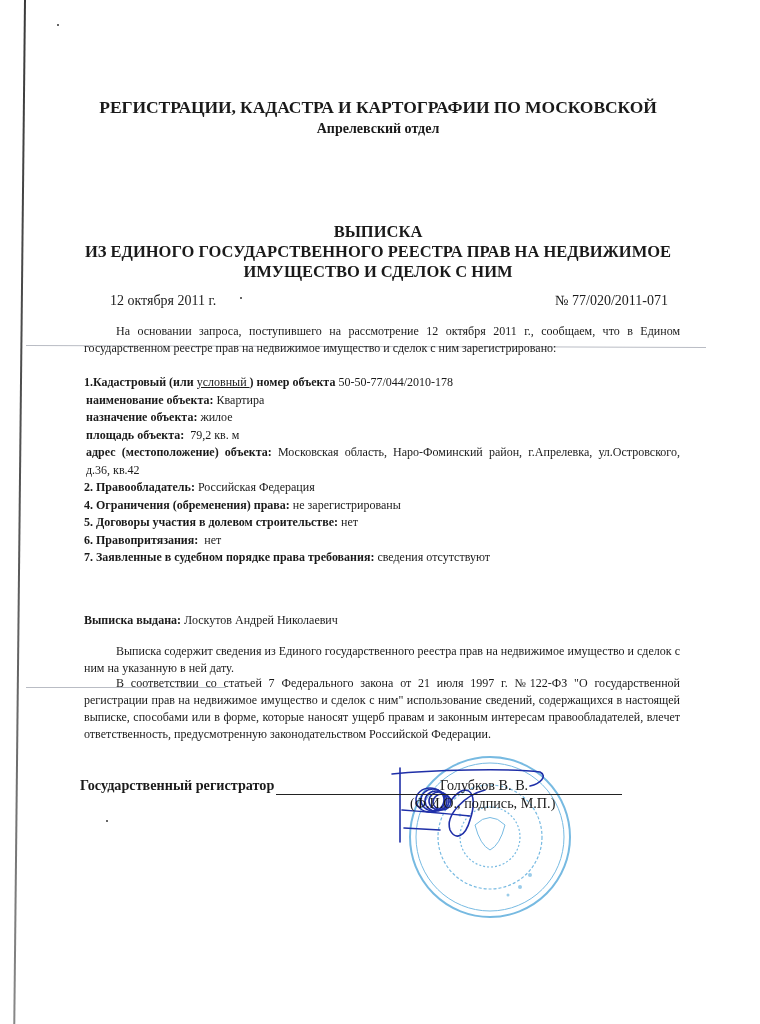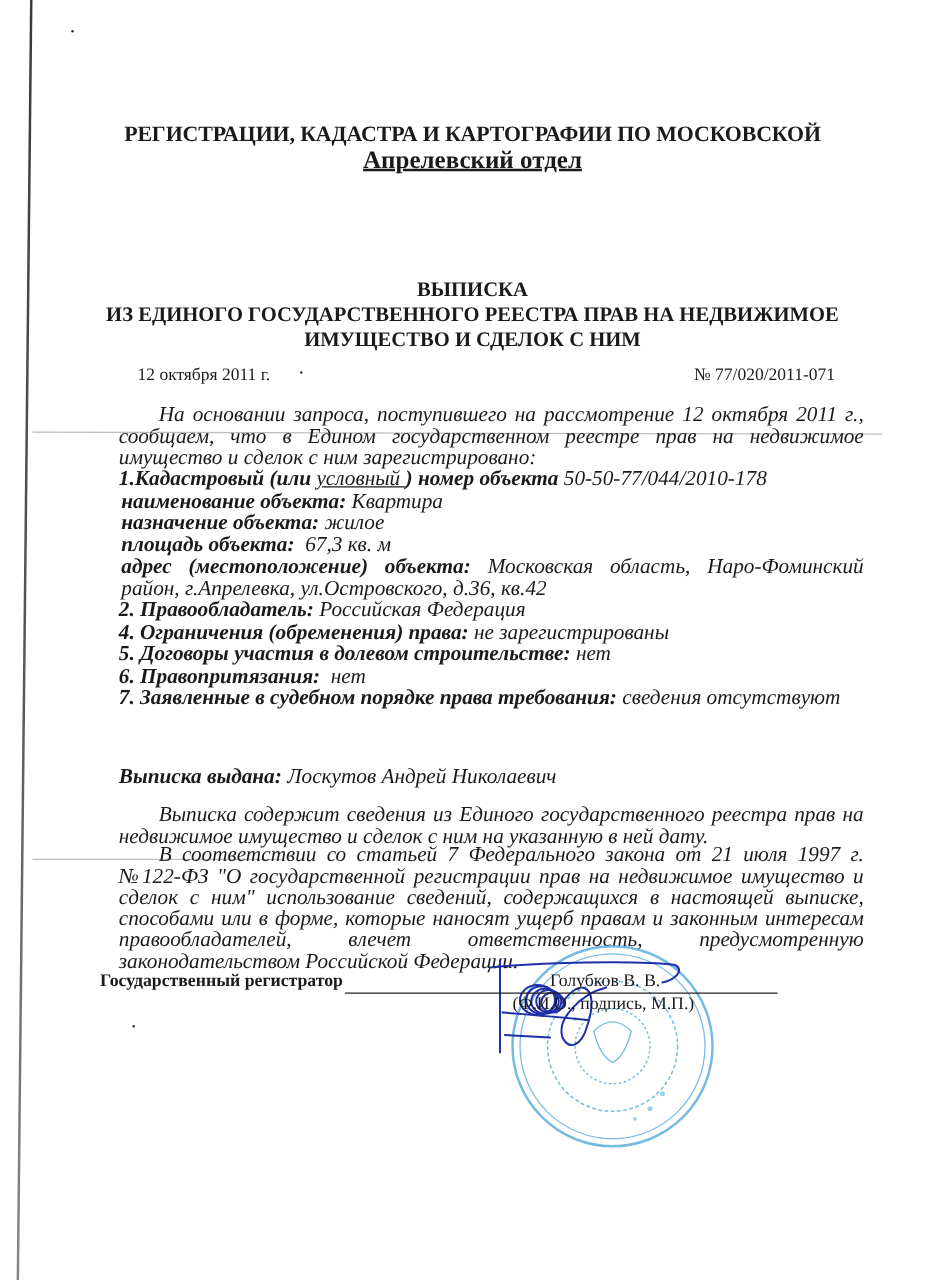--- a/index.html
+++ b/index.html
@@ -13,28 +13,28 @@
     transform: rotate(0.6deg); transform-origin: top left;
   }
   .fold-line {
     position: absolute; height: 1px; background: #b9bcc4;
   }
   .speck { position: absolute; width: 2px; height: 2px; background: #333; border-radius: 1px; }
   .page { position: absolute; left: 80px; top: 0; width: 596px; }
 
   .header { position: absolute; top: 97px; left: 0; width: 596px; text-align: center; font-weight: bold; }
   .header .org { font-size: 17.5px; line-height: 21px; letter-spacing: -0.1px; }
-  .header .dept { font-size: 20px; line-height: 19px; margin-top: 1px; text-decoration: underline; }
+  .header .dept { font-size: 14px; line-height: 19px; margin-top: 1px; }
 
   .doc-title { position: absolute; top: 222px; left: 0; width: 596px; text-align: center; font-weight: bold; font-size: 16.5px; line-height: 20px; }
 
   .date-line { position: absolute; top: 293px; left: 30px; font-size: 14px; }
   .number-line { position: absolute; top: 293px; right: 8px; font-size: 14px; }
 
-  .body-text { position: absolute; left: 15px; width: 596px; font-size: 17px; line-height: 17px; text-align: justify; font-style: italic; }
+  .body-text { position: absolute; left: 4px; width: 596px; font-size: 12px; line-height: 17px; text-align: justify; }
   .indent { text-indent: 32px; }
   .b { font-weight: bold; }
   .u { text-decoration: underline; font-weight: normal; }
 
   .p-intro { top: 323px; }
   .items { top: 374px; }
   .items div { line-height: 17.5px; }
   .items .sub { padding-left: 2px; }
   .issued { top: 612px; }
   .p-notice1 { top: 643px; }
@@ -81,21 +81,21 @@
     <div>
       <span class="b">1.Кадастровый (или </span><span class="u"> условный </span><span class="b">) номер объекта</span><span> 50-50-77/044/2010-178</span>
     </div>
     <div class="sub">
       <span class="b">наименование объекта:</span><span> Квартира</span>
     </div>
     <div class="sub">
       <span class="b">назначение объекта:</span><span> жилое</span>
     </div>
     <div class="sub">
-      <span class="b">площадь объекта:</span><span style="white-space:pre;">  67,3 кв. м</span>
+      <span class="b">площадь объекта:</span><span style="white-space:pre;">  79,2 кв. м</span>
     </div>
     <div class="sub" style="text-align:justify;">
       <span class="b">адрес (местоположение) объекта:</span><span> Московская область, Наро-Фоминский район, г.Апрелевка, ул.Островского, д.36, кв.42</span>
     </div>
     <div>
       <span class="b">2. Правообладатель:</span><span> Российская Федерация</span>
     </div>
     <div>
       <span class="b">4. Ограничения (обременения) права:</span><span> не зарегистрированы</span>
     </div>

